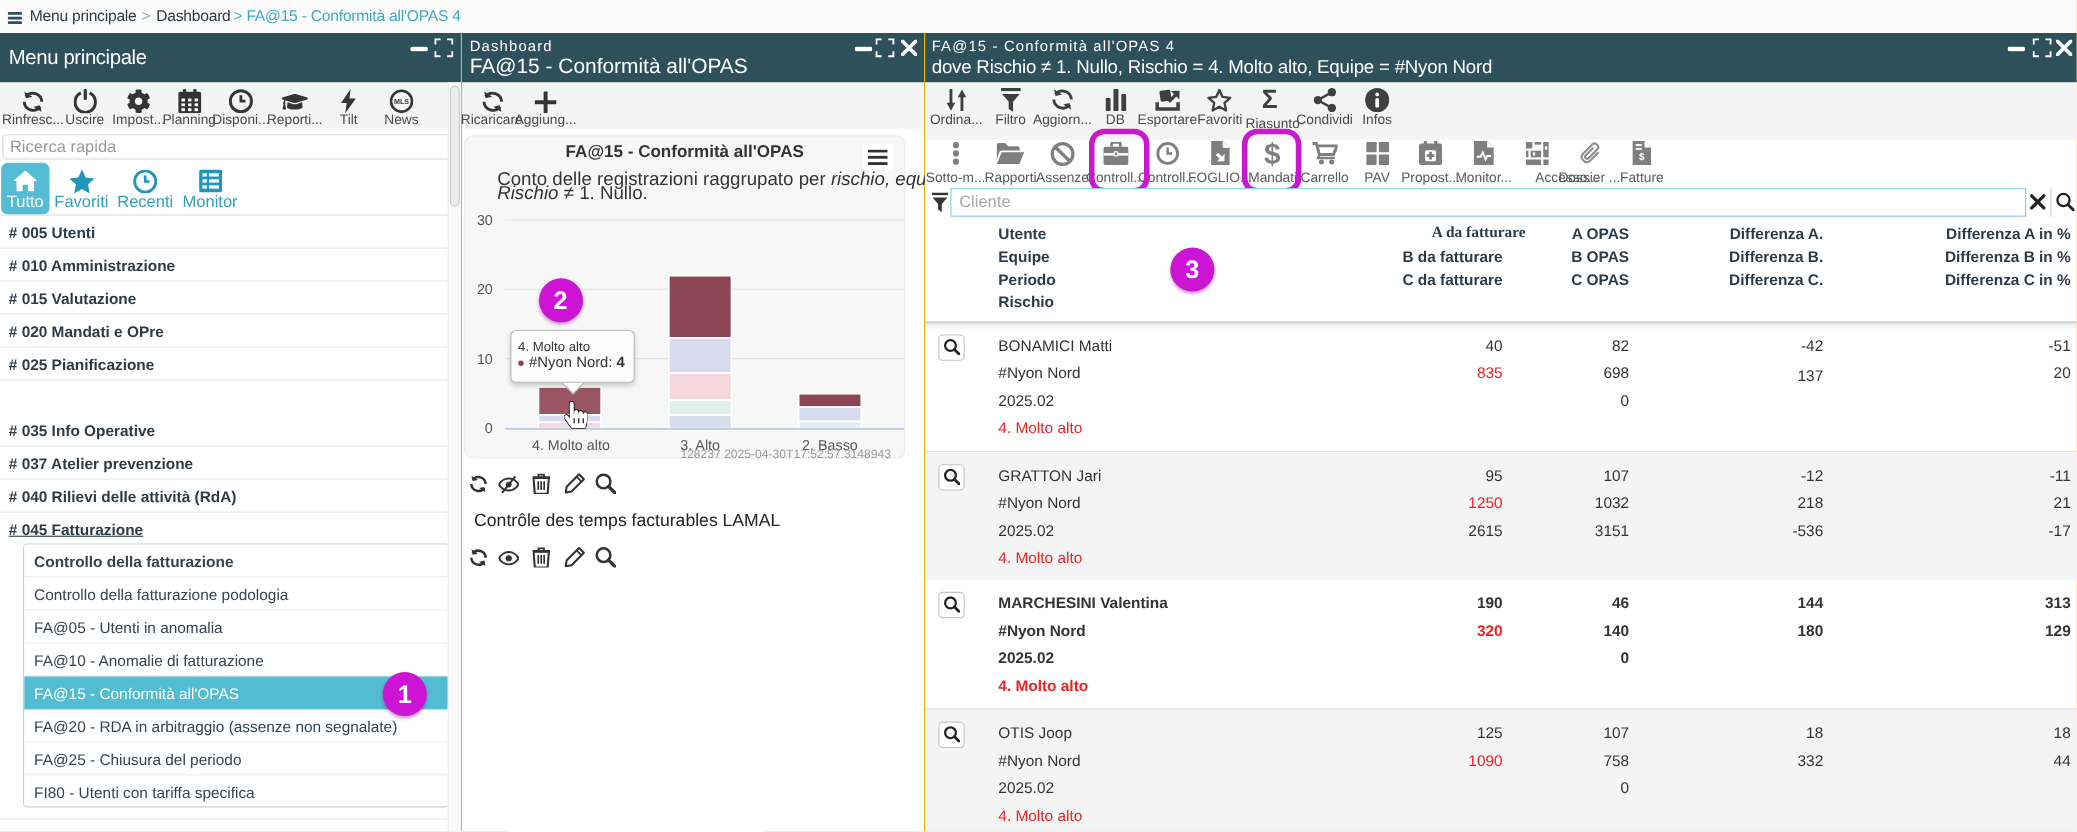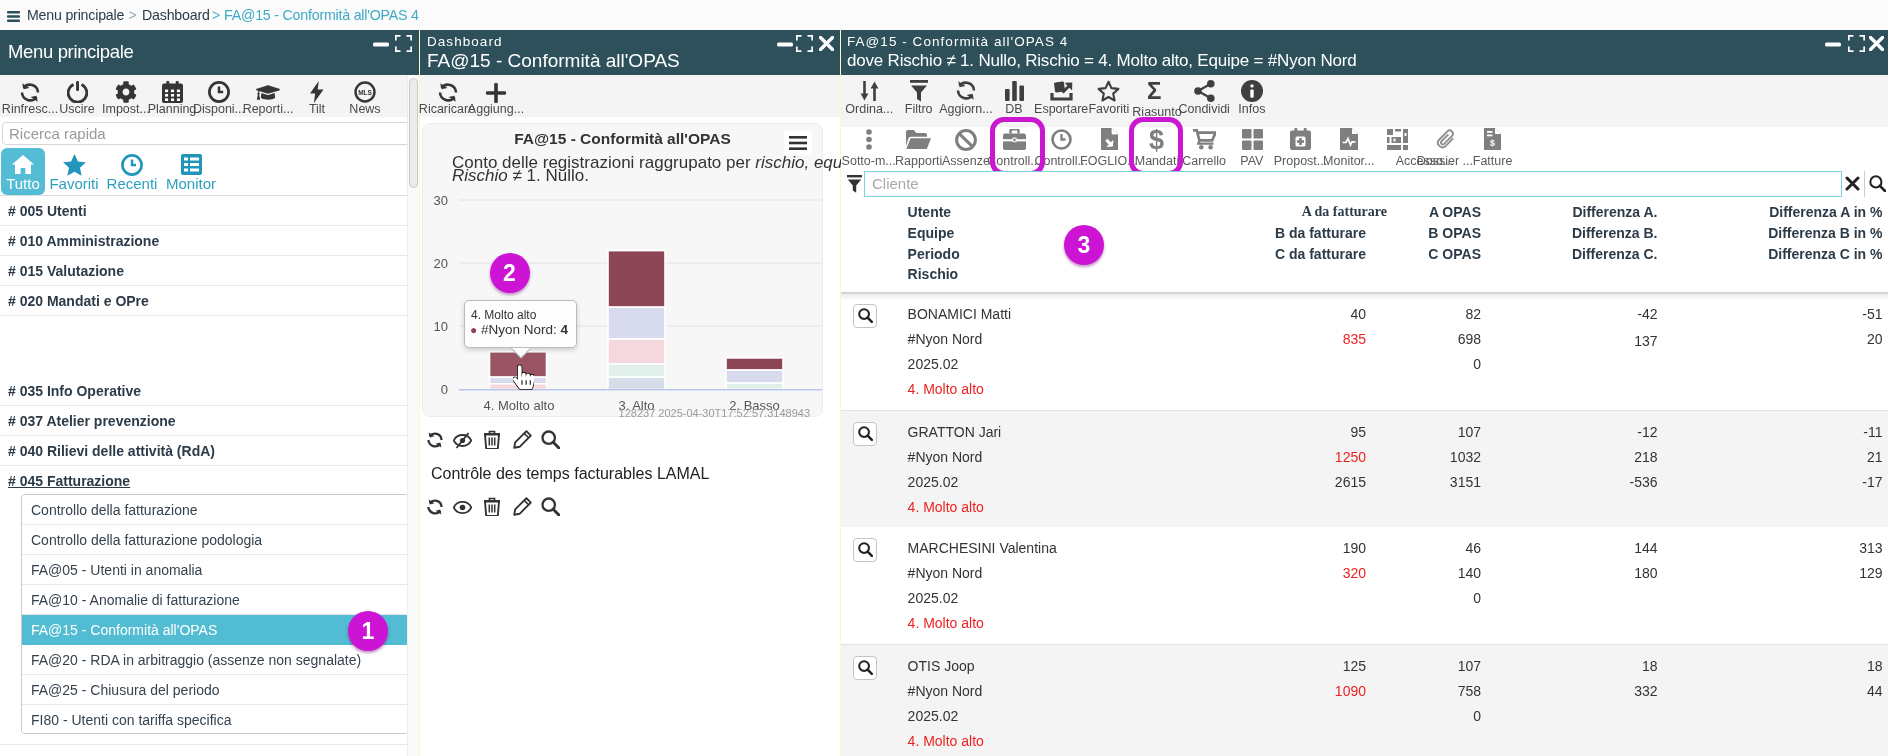--- a/index.html
+++ b/index.html
@@ -1,18 +1,18 @@
 <!DOCTYPE html>
 <html><head>
 <meta charset="utf-8">
 <style>
 * { margin:0; padding:0; box-sizing:border-box; }
 html,body { width:1888px; height:756px; overflow:hidden; font-family:"Liberation Sans", sans-serif; background:#fff; }
 .abs { position:absolute; }
-#stage { position:relative; width:1888px; height:756px; background:#fef9c3; }
+#stage { position:relative; width:1888px; height:756px; background:#eab308; }
 
 
 #topbar { left:0; top:0; width:1888px; height:30px; background:#fbfbfb; }
 #topbar .bc { position:absolute; top:0; height:30px; line-height:30px; font-size:14.2px; white-space:nowrap; letter-spacing:-0.2px; }
 
 
 .phead { background:#2d505a; color:#fff; }
 #lpanel  { left:0; top:30px; width:419px; height:726px; background:#fff; }
 #mpanel  { left:420px; top:30px; width:420px; height:726px; background:#fff; }
 #rpanel  { left:841px; top:30px; width:1047px; height:726px; background:#fff; }
@@ -144,27 +144,28 @@
         <rect x="3" y="14.5" width="4" height="3" fill="#fff"></rect>
         <rect x="9" y="14.5" width="9" height="3" fill="#fff"></rect>
       </svg>
   <div class="abs" style="left:161px;top:145px;width:60px;text-align:center;font-size:15px;color:#2e9fc0;">Monitor</div>
   <div class="abs" style="left:0;top:164.5px;width:419px;height:1px;background:#ddd;"></div>
 
   <div class="mitem" style="top:166px;">#&nbsp;005 Utenti</div>
   <div class="mitem" style="top:196px;">#&nbsp;010 Amministrazione</div>
   <div class="mitem" style="top:226px;">#&nbsp;015 Valutazione</div>
   <div class="mitem" style="top:256px;">#&nbsp;020 Mandati e OPre</div>
+  <div class="mitem" style="top:286px;">#&nbsp;025 Pianificazione</div>
   <div class="mitem" style="top:346px;">#&nbsp;035 Info Operative</div>
   <div class="mitem" style="top:376px;">#&nbsp;037 Atelier prevenzione</div>
   <div class="mitem" style="top:406px;">#&nbsp;040 Rilievi delle attività (RdA)</div>
   <div class="mitem" style="top:436px;border-bottom:none;text-decoration:underline;">#&nbsp;045 Fatturazione</div>
 
   <div class="abs" style="left:21px;top:464px;width:388px;height:240px;background:#fff;border:1px solid #c9c9c9;border-radius:4px;overflow:hidden;">
-    <div class="sitem" style="top:0;">Controllo della fatturazione</div>
+    <div class="sitem" style="top:0;font-weight:bold;">Controllo della fatturazione</div>
     <div class="sitem" style="top:30px;">Controllo della fatturazione podologia</div>
     <div class="sitem" style="top:60px;">FA@05 - Utenti in anomalia</div>
     <div class="sitem" style="top:90px;">FA@10 - Anomalie di fatturazione</div>
     <div class="sitem" style="top:120px;background:#52bcd2;color:#fff;border-bottom-color:#52bcd2;">FA@15 - Conformità all'OPAS</div>
     <div class="sitem" style="top:150px;">FA@20 - RDA in arbitraggio (assenze non segnalate)</div>
     <div class="sitem" style="top:180px;">FA@25 - Chiusura del periodo</div>
     <div class="sitem" style="top:210px;border-bottom:none;">FI80 - Utenti con tariffa specifica</div>
   </div>
   <div class="abs" style="left:0;top:714px;width:407px;height:1px;background:#e8e8e8;"></div>
 
@@ -569,21 +570,21 @@
     <div class="num red" style="left:375px;top:37.5px;width:150px;">1250</div>
     <div class="num" style="left:490px;top:37.5px;width:150px;">1032</div>
     <div class="num" style="left:666.5px;top:37.5px;width:150px;">218</div>
     <div class="num" style="left:891.5px;top:37.5px;width:150px;">21</div>
     <div class="num" style="left:375px;top:62.5px;width:150px;">2615</div>
     <div class="num" style="left:490px;top:62.5px;width:150px;">3151</div>
     <div class="num" style="left:666.5px;top:62.5px;width:150px;">-536</div>
     <div class="num" style="left:891.5px;top:62.5px;width:150px;">-17</div>
   </div>
 
-  <div class="abs" style="left:0;top:497px;width:1047px;height:117px;">
+  <div class="abs" style="left:0;top:497px;width:1047px;height:117px;font-weight:bold;">
     <div class="mg" style="top:10.5px;"></div>
         <svg class="abs" style="left:17px;top:15px" width="15" height="15" viewBox="0 0 19 19">
           <circle cx="7.7" cy="7.7" r="6.2" fill="none" stroke="#222" stroke-width="2.6"></circle>
           <line x1="12.2" y1="12.2" x2="17.5" y2="17.5" stroke="#222" stroke-width="3.2" stroke-linecap="round"></line>
         </svg>
     <div class="cell" style="left:66.6px;top:12.5px;">MARCHESINI Valentina</div>
     <div class="cell" style="left:66.6px;top:37.5px;">#Nyon Nord</div>
     <div class="cell" style="left:66.6px;top:62.5px;">2025.02</div>
     <div class="cell red" style="left:66.6px;top:87.5px;">4. Molto alto</div>
     <div class="num" style="left:375px;top:12.5px;width:150px;">190</div>

